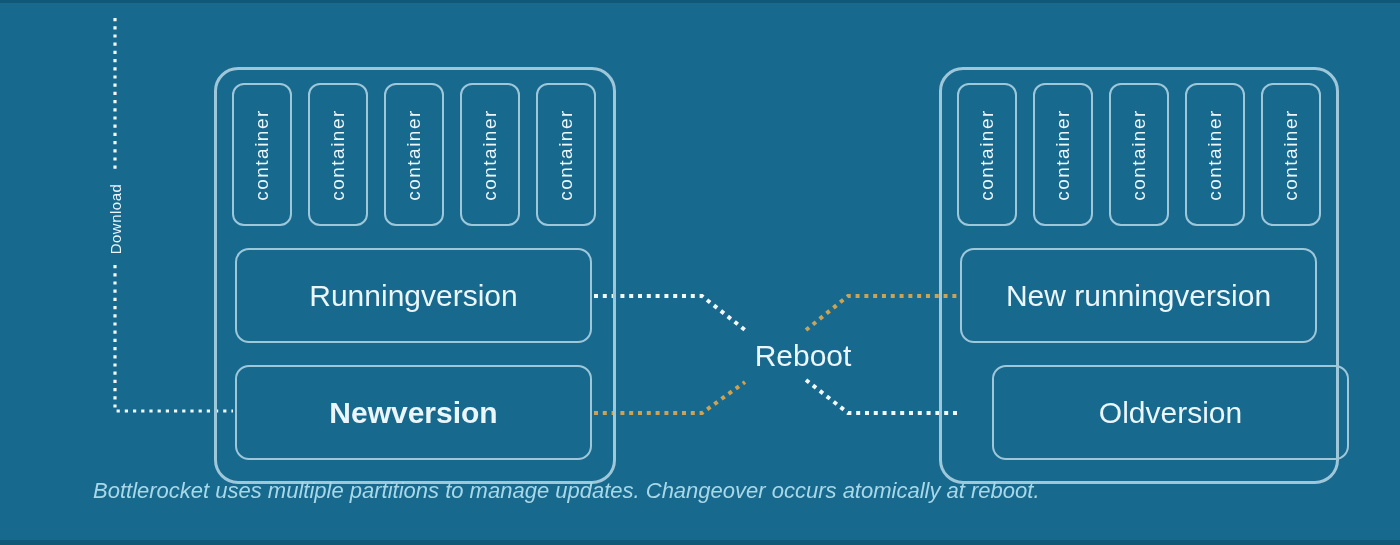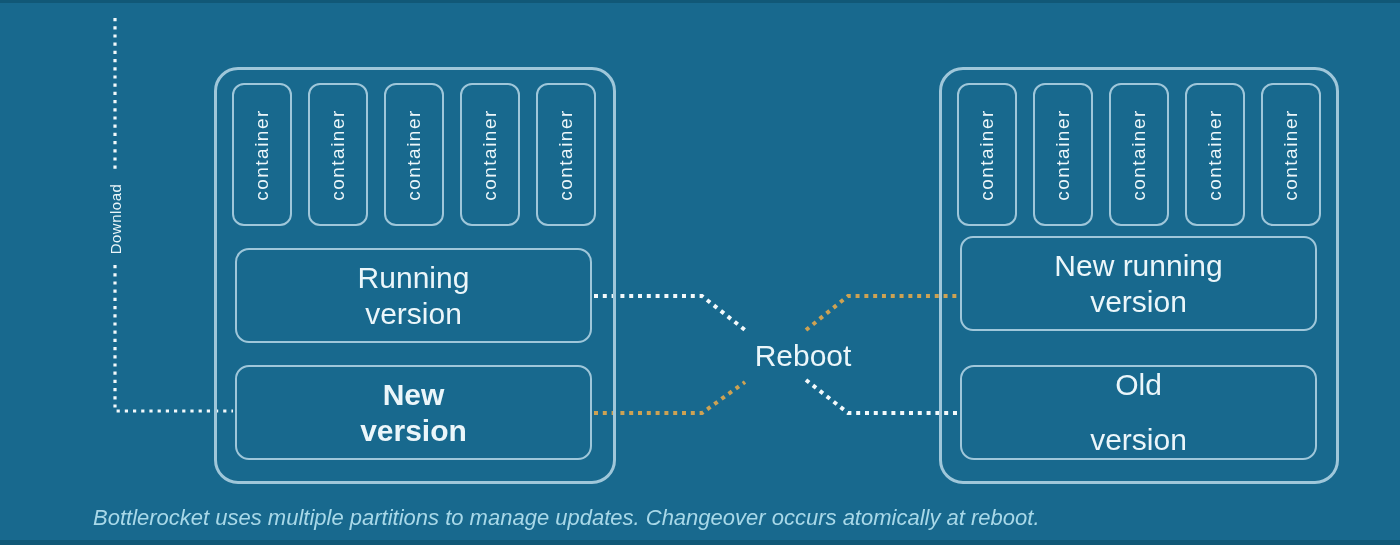--- a/index.html
+++ b/index.html
@@ -68,32 +68,31 @@
     font-weight: 400;
   }
 
   .slot-box {
     position: absolute;
     width: 357px;
     height: 95px;
     border: 2.5px solid var(--border);
     border-radius: 14px;
     display: flex;
-    flex-direction: column;
     align-items: center;
     justify-content: center;
     color: var(--text);
     font-size: 30px;
     line-height: 36px;
     font-weight: 400;
   }
   .slot-box.l1 { left: 235px; top: 248px; }
   .slot-box.l2 { left: 235px; top: 365px; font-weight: bold; }
-  .slot-box.r1 { left: 960px; top: 236px; border-radius: 13px; }
-  .slot-box.r2 { left: 960px; top: 365px; justify-content: space-between; }
+  .slot-box.r1 { left: 960px; top: 248px; }
+  .slot-box.r2 { left: 992px; top: 365px; }
 
   .reboot-label {
     position: absolute;
     left: 777px;
     top: 356px;
     transform: translate(-50%, -50%);
     color: var(--text);
     font-size: 30px;
     font-weight: 400;
     white-space: nowrap;
@@ -107,21 +106,21 @@
     transform: translate(-50%, -50%) rotate(-90deg);
     color: var(--text);
     font-size: 15px;
     letter-spacing: 0.5px;
     white-space: nowrap;
   }
 
   .caption {
     position: absolute;
     left: 93px;
-    top: 505px;
+    top: 478px;
     color: var(--caption);
     font-size: 22px;
     font-style: italic;
     font-weight: 400;
     white-space: nowrap;
   }
 </style>
 </head>
 <body>
 

